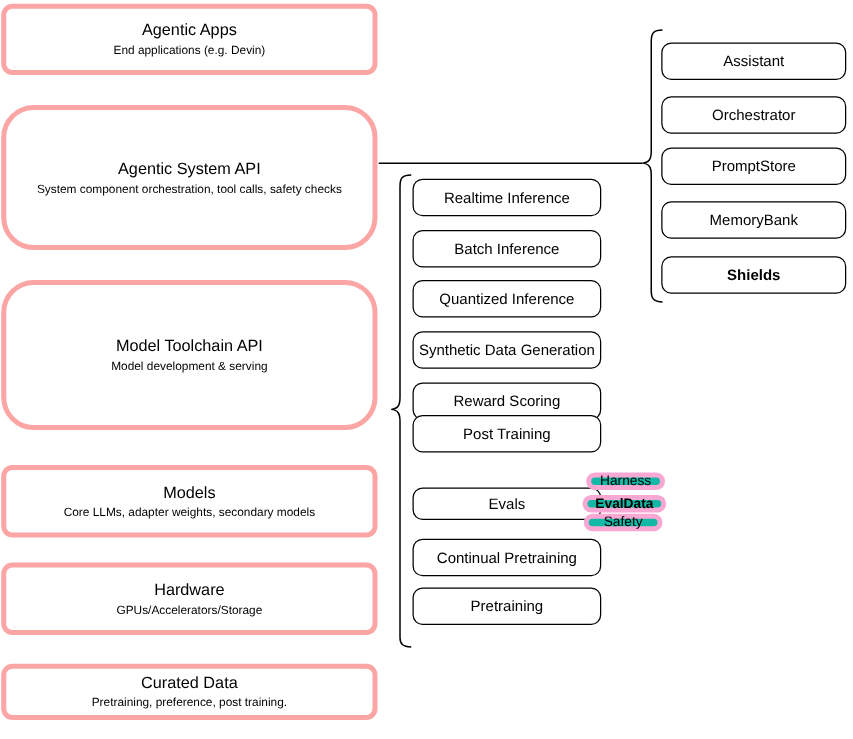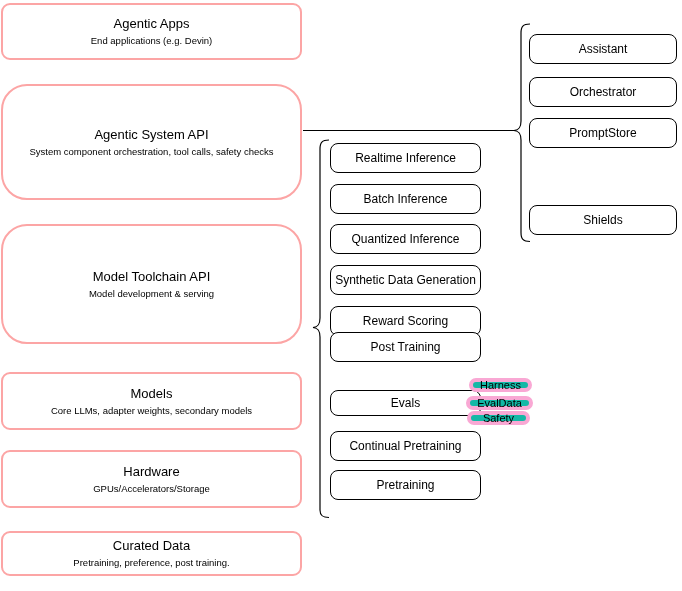--- a/index.html
+++ b/index.html
@@ -14,21 +14,21 @@
   }
   svg.overlay {
     position: absolute;
     left: 0; top: 0;
     width: 682px; height: 591px;
     z-index: 1;
   }
   .box {
     position: absolute;
     box-sizing: border-box;
-    border: 2px solid #fca5a5;
+    border: 4px solid #fca5a5;
     background: #fff;
     display: flex;
     flex-direction: column;
     align-items: center;
     justify-content: center;
     text-align: center;
     z-index: 2;
   }
   .left-box { left: 1px; width: 301px; }
   .box-title { font-size: 13px; line-height: 16px; white-space: nowrap; }
@@ -109,21 +109,22 @@
   <div class="node mid-node" style="top:184px;">Batch Inference</div>
   <div class="node mid-node" style="top:224px;">Quantized Inference</div>
   <div class="node mid-node" style="top:265px;">Synthetic Data Generation</div>
   <div class="node mid-node" style="top:306px;">Reward Scoring</div>
   <div class="node mid-node" style="top:332px;">Post Training</div>
   <div class="node mid-node" style="top:390px;height:26px;">Evals</div>
   <div class="node mid-node" style="top:431px;">Continual Pretraining</div>
   <div class="node mid-node" style="top:470px;">Pretraining</div>
 
   <div class="pill" style="left:469px;top:378px;width:63px;height:14px;">Harness</div>
-  <div class="pill" style="left:466px;top:396px;width:67px;height:14px;">EvalData</div>
+  <div class="pill" style="left:466px;top:396px;width:67px;height:14px;font-weight:bold;">EvalData</div>
   <div class="pill" style="left:467px;top:411px;width:63px;height:14px;">Safety</div>
 
   <div class="node right-node" style="top:77px;">Orchestrator</div>
   <div class="node right-node" style="top:34px;">Assistant</div>
   <div class="node right-node" style="top:118px;">PromptStore</div>
-  <div class="node right-node" style="top:205px;">Shields</div>
+  <div class="node right-node" style="top:161px;">MemoryBank</div>
+  <div class="node right-node" style="top:205px;font-weight:bold;">Shields</div>
 
 </div>
 
 </body></html>

